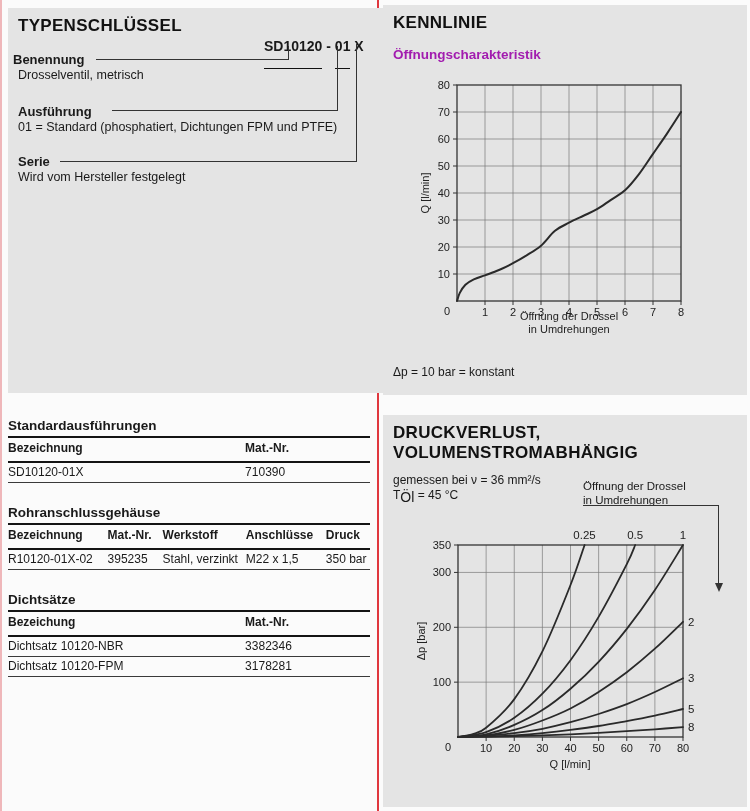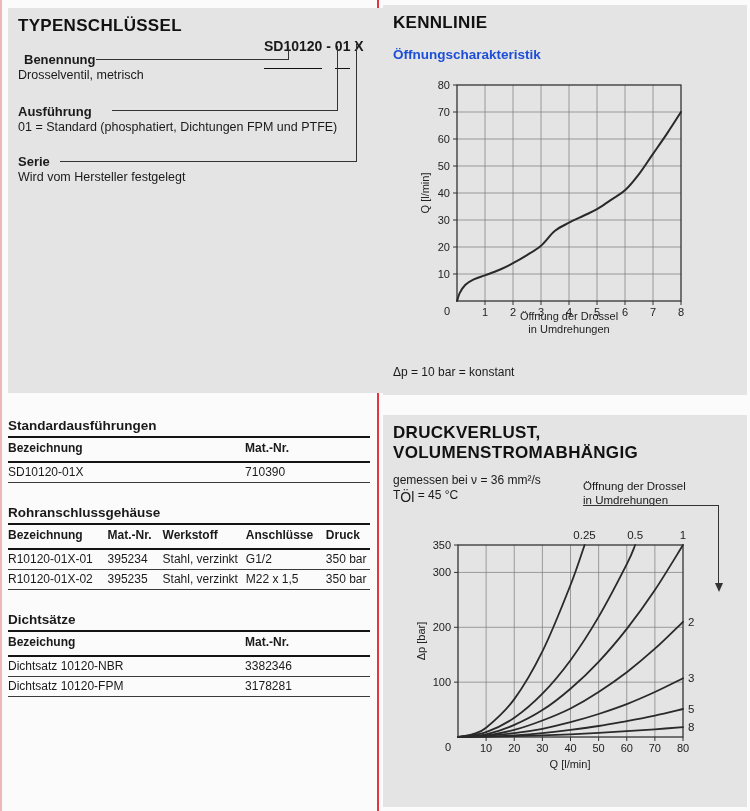--- a/index.html
+++ b/index.html
@@ -3,21 +3,21 @@
 <meta charset="utf-8">
 <style>
   html,body{margin:0;padding:0;}
   body{
     width:750px;height:811px;position:relative;overflow:hidden;
     background:#fbfbfb;color:#1a1a1a;
     font-family:"Liberation Sans", sans-serif;
   }
   .panel{position:absolute;background:#e4e4e4;}
   .h1{font-size:17px;font-weight:bold;letter-spacing:.3px;color:#111;}
-  .h2{font-size:13.5px;font-weight:bold;color:#1d4ed8;}
+  .h2{font-size:13.5px;font-weight:bold;color:#a21caf;}
   .abs{position:absolute;}
   
   #left-edge{position:absolute;left:0;top:0;width:2px;height:811px;background:rgba(224,100,106,.45);}
   #divider{position:absolute;left:377px;top:0;width:2px;height:811px;background:#e0383e;}
 
   
   #panel-typ{left:8px;top:8px;width:416px;height:385px;}
   #typ-code{left:256px;top:30px;font-size:14px;font-weight:bold;white-space:pre;}
   #typ-code .u{border-bottom:1.5px solid #111;padding-bottom:14px;}
   .typ-label{font-size:13px;font-weight:bold;}
@@ -62,21 +62,21 @@
 
 <div id="panel-typ" class="panel">
   <div class="abs h1" style="left:10px;top:8px;">TYPENSCHLÜSSEL</div>
 
   <div id="typ-code" class="abs"><span class="u">SD10120</span><span> - </span><span class="u">01</span><span> X</span></div>
 
   <div class="lline" style="left:88px;top:38px;width:192px;height:13px;"></div>
   <div class="lline" style="left:104px;top:38px;width:225px;height:64px;"></div>
   <div class="lline" style="left:52px;top:36px;width:296px;height:117px;"></div>
 
-  <div class="abs typ-label" style="left:16px;top:44px;text-align:right;">Benennung</div>
+  <div class="abs typ-label" style="left:5px;top:44px;text-align:right;">Benennung</div>
   <div class="abs typ-desc" style="left:10px;top:60px;">Drosselventil, metrisch</div>
 
   <div class="abs typ-label" style="left:10px;top:96px;">Ausführung</div>
   <div class="abs typ-desc" style="left:10px;top:112px;">01 = Standard (phosphatiert, Dichtungen FPM und PTFE)</div>
 
   <div class="abs typ-label" style="left:10px;top:146px;">Serie</div>
   <div class="abs typ-desc" style="left:10px;top:162px;">Wird vom Hersteller festgelegt</div>
 </div>
 
 <div id="tables-left">
@@ -101,27 +101,20 @@
       <thead>
         <tr>
           <th>Bezeichnung</th>
           <th>Mat.-Nr.</th>
           <th>Werkstoff</th>
           <th>Anschlüsse</th>
           <th>Druck</th>
         </tr>
       </thead>
       <tbody>
-        <tr>
-          <td>R10120-01X-01</td>
-          <td>395234</td>
-          <td>Stahl, verzinkt</td>
-          <td>G1/2</td>
-          <td>350 bar</td>
-        </tr>
         <tr>
           <td>R10120-01X-02</td>
           <td>395235</td>
           <td>Stahl, verzinkt</td>
           <td>M22 x 1,5</td>
           <td>350 bar</td>
         </tr>
       </tbody>
     </table>
 

